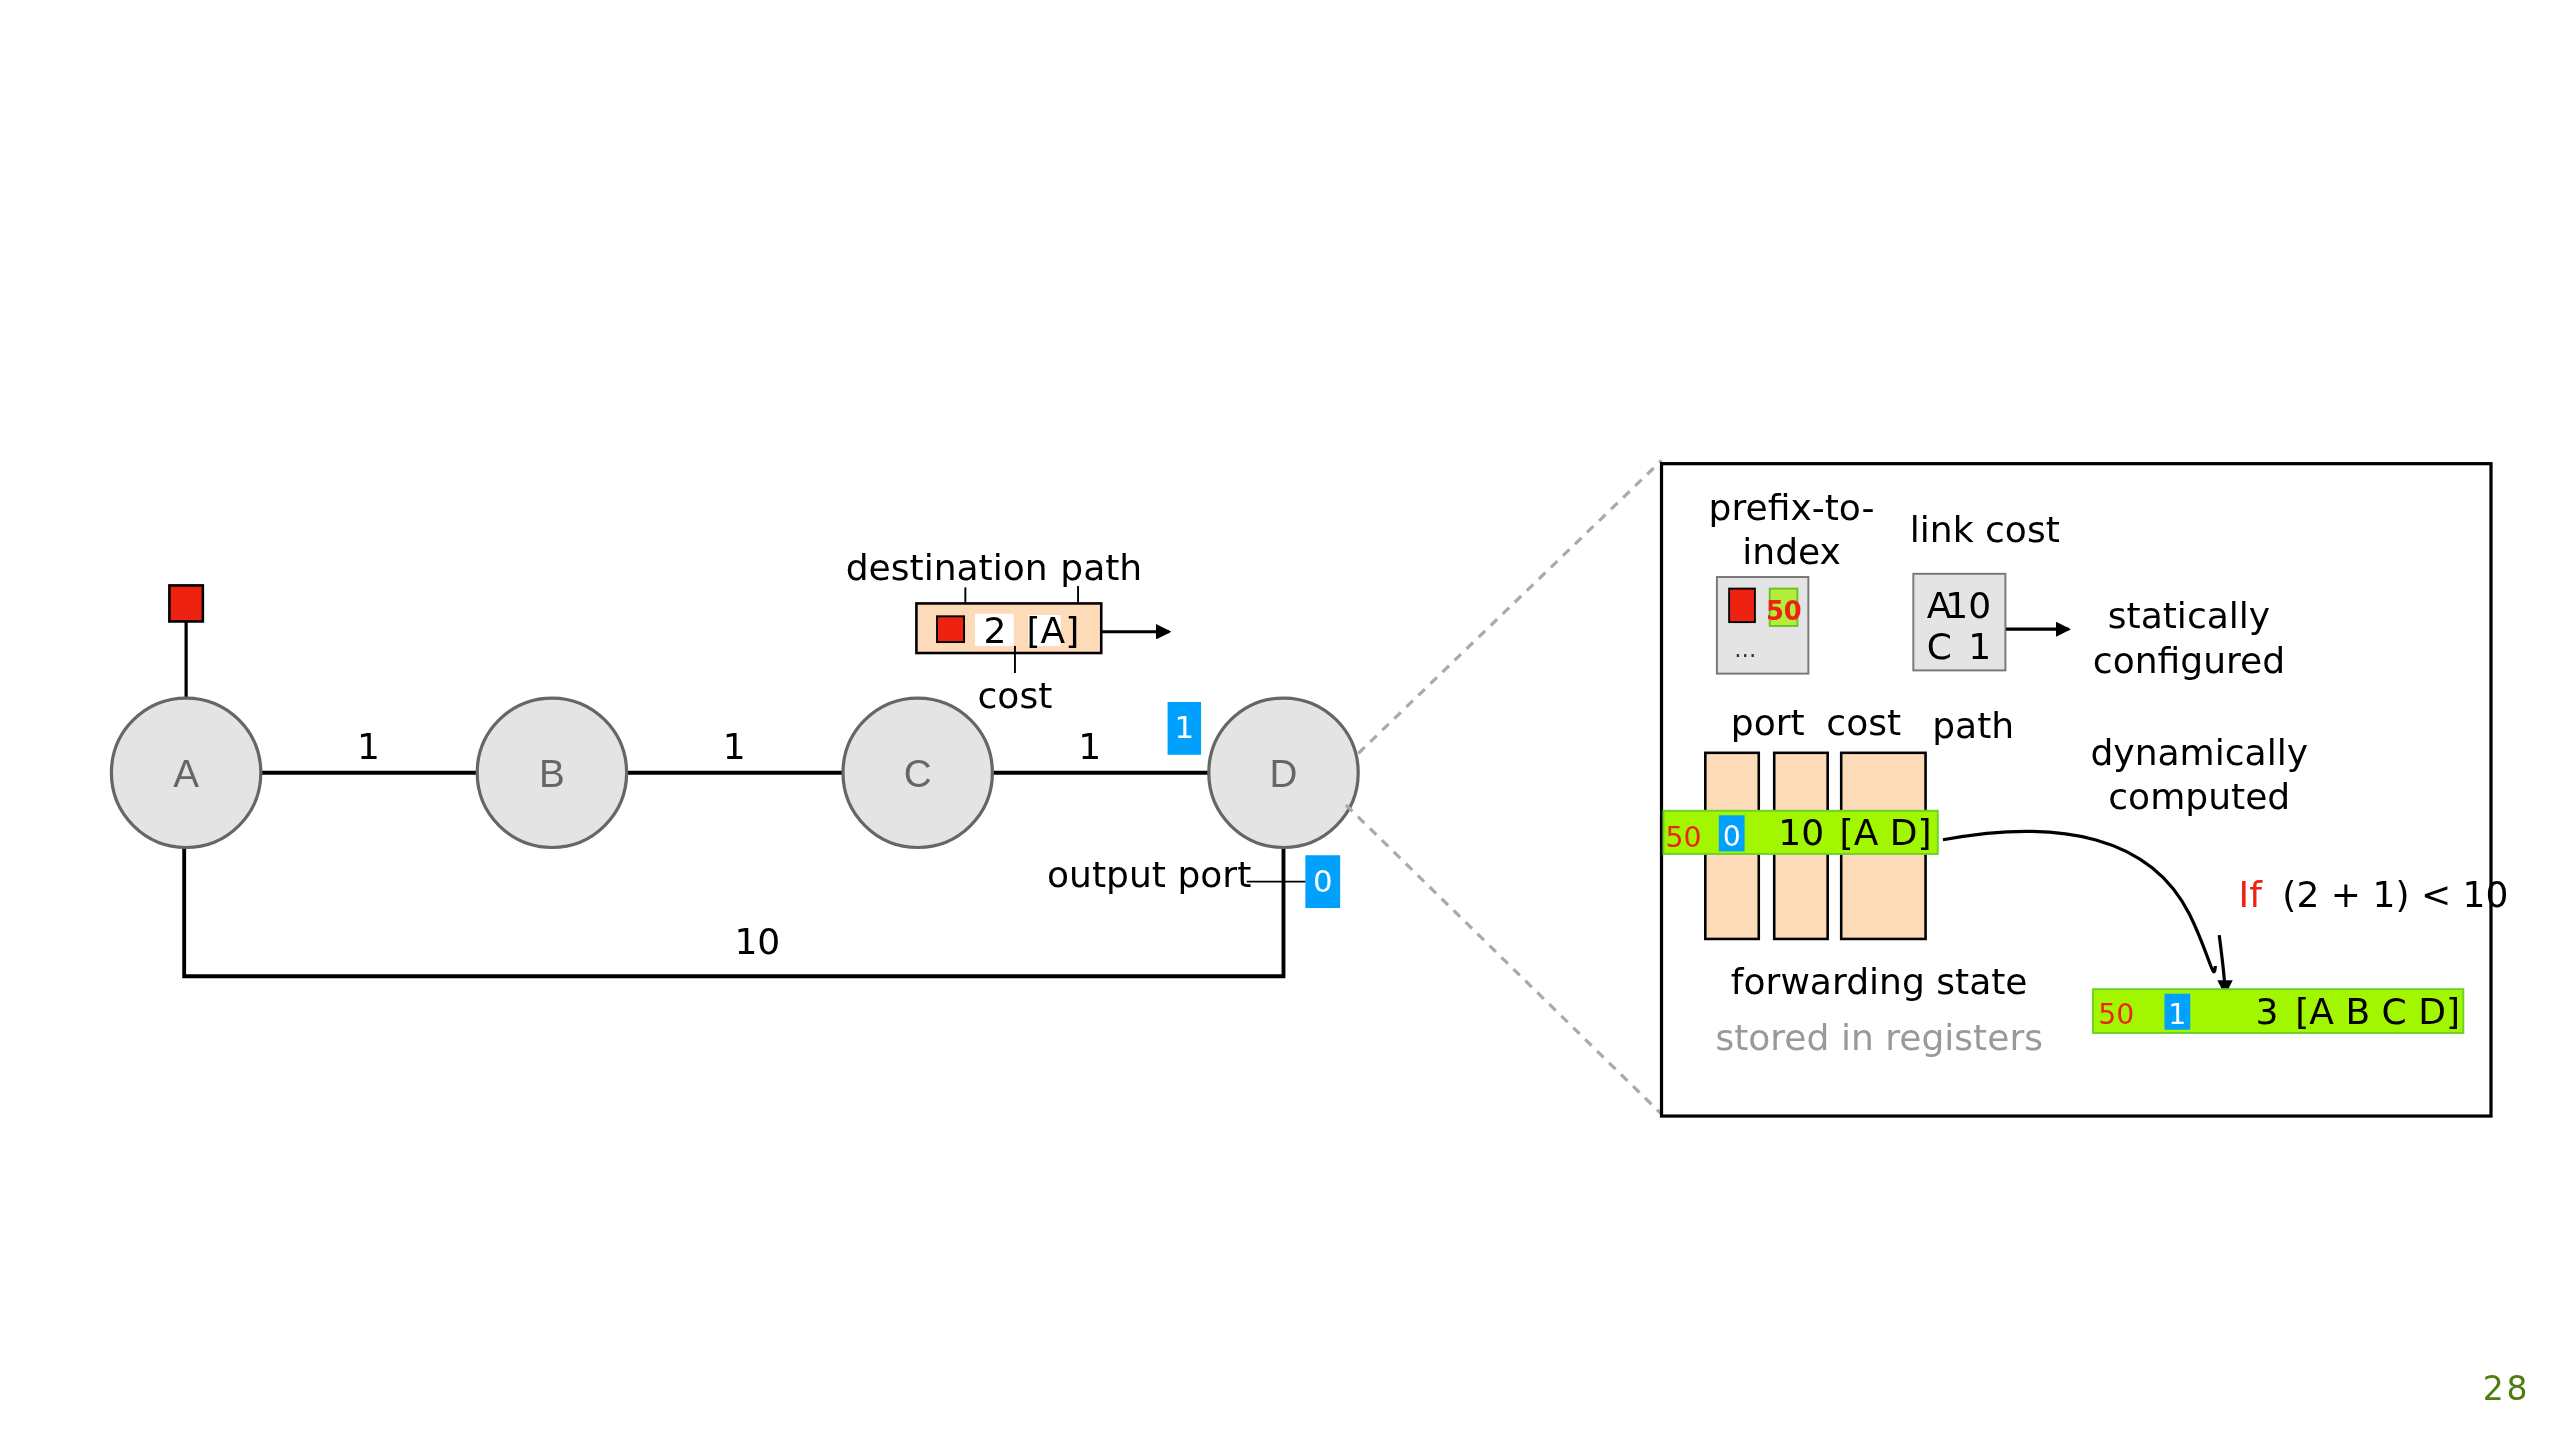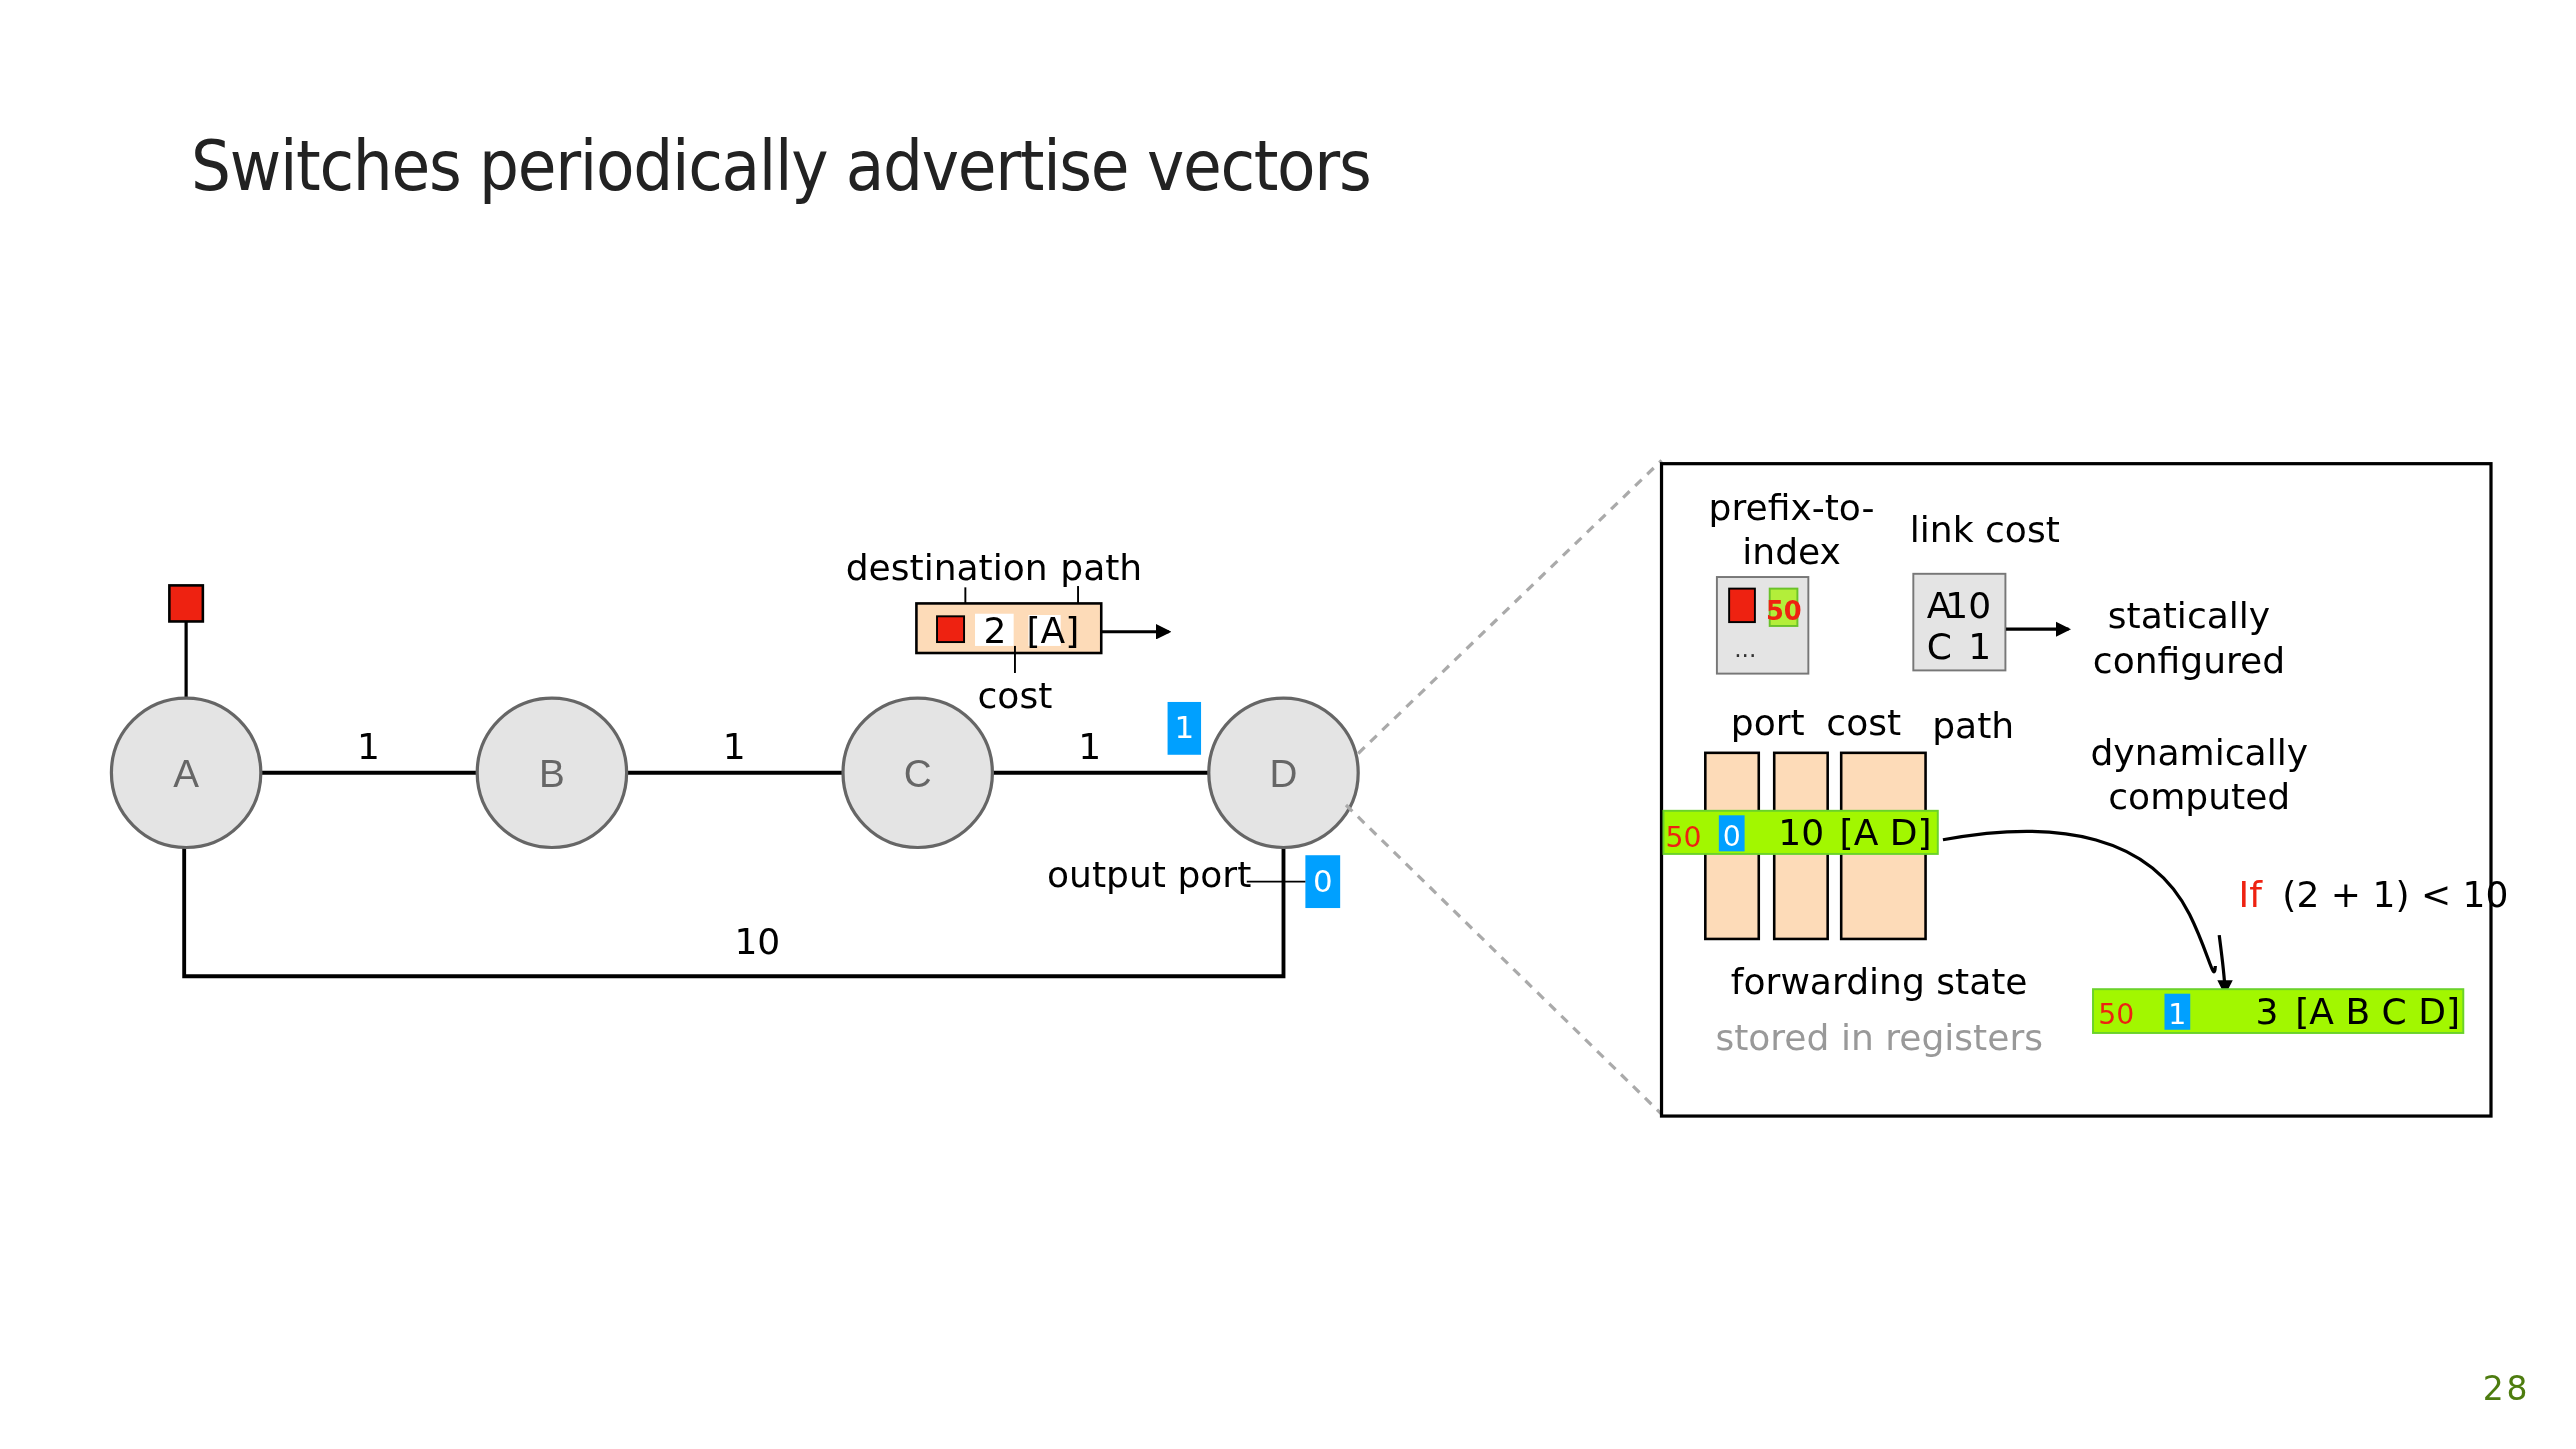--- a/index.html
+++ b/index.html
@@ -12,21 +12,20 @@
     .lbl { font-size: 56px; fill: #000000; }
     .node-lbl { font-size: 60px; fill: #666666; font-family: "Liberation Sans", sans-serif; }
     .gray-lbl { fill: #999999; }
     .red-txt { fill: #ee2211; }
     .white-txt { fill: #ffffff; }
   </style>
 </head>
 <body>
 
 <div class="title">
-  <span>Switches periodically advertise vectors</span>
 </div>
 
 <svg class="stage" width="2576" height="1449" viewBox="0 0 4000 2250">
   <defs>
     <marker id="arrowhead" markerWidth="10" markerHeight="10" refX="8" refY="5" orient="auto" markerUnits="userSpaceOnUse">
       <path d="M0,0 L10,5 L0,10 Z" fill="#000"></path>
     </marker>
     <marker id="arrowbig" markerWidth="24" markerHeight="24" refX="20" refY="12" orient="auto" markerUnits="userSpaceOnUse">
       <path d="M0,0 L24,12 L0,24 Z" fill="#000"></path>
     </marker>

